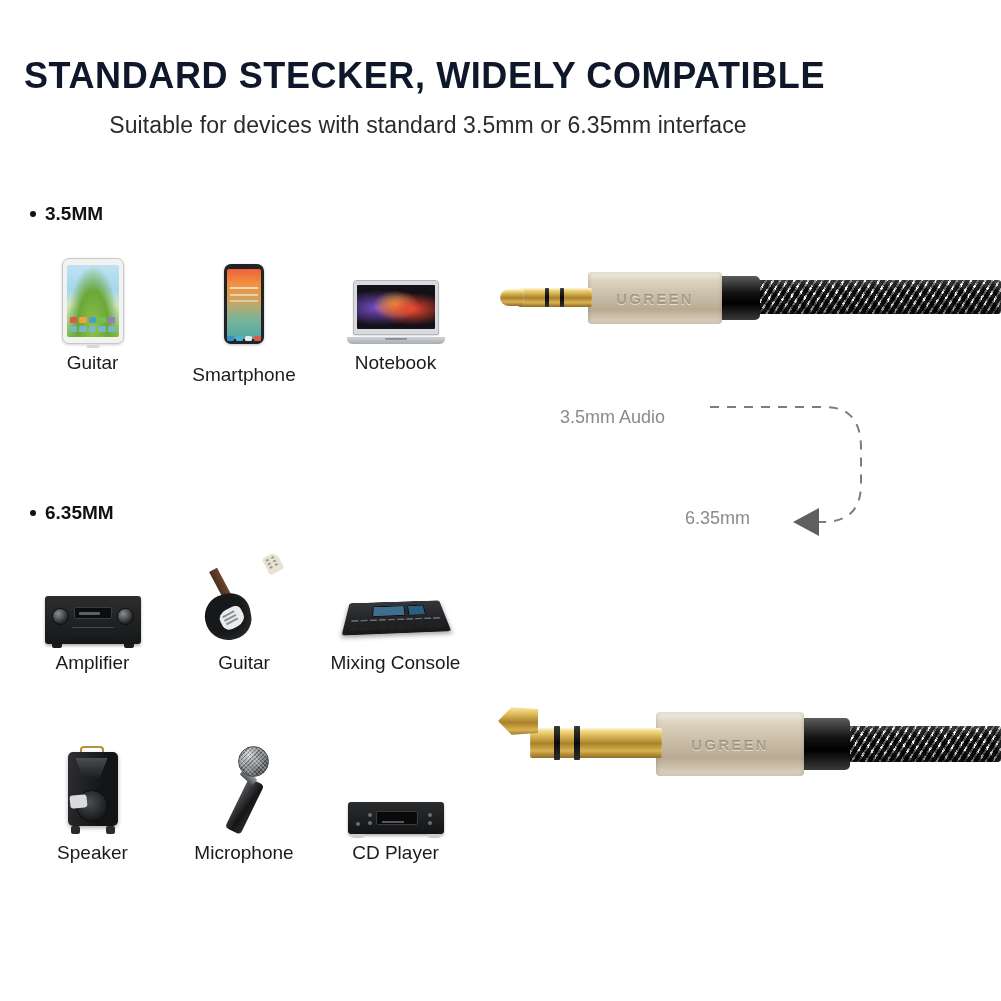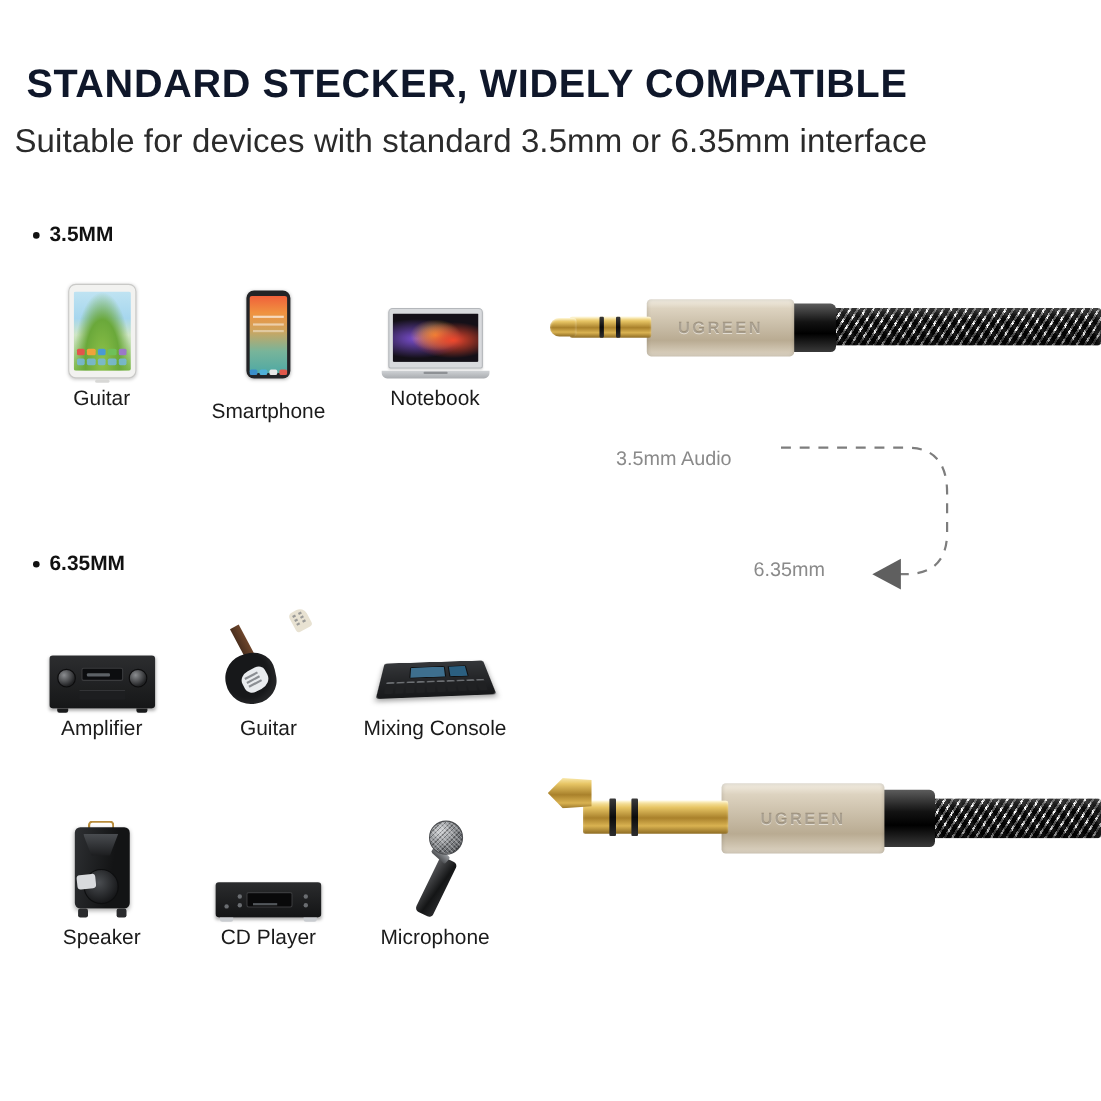--- a/index.html
+++ b/index.html
@@ -17,21 +17,21 @@
   .title {
     position:absolute; left:0; top:55px; width:849px;
     text-align:center;
     font-size:36px; font-weight:bold; letter-spacing:.6px;
     color:#0f172a;
     font-family:"Liberation Sans", sans-serif;
   }
   .subtitle {
     position:absolute; left:0; top:112px; width:856px;
     text-align:center;
-    font-size:30px; font-weight:normal; color:#2b2b2b;
+    font-size:23px; font-weight:normal; color:#2b2b2b;
     letter-spacing:.1px;
   }
 
   
   .section-label {
     position:absolute;
     font-size:19px; font-weight:bold; color:#111;
     display:flex; align-items:center; gap:9px;
   }
   .section-label .dot {
@@ -381,43 +381,43 @@
           <div class="woof"></div>
           <div class="badge"></div>
           <div class="whl l"></div>
             <div class="whl r"></div>
         </div>
       </div>
       <div class="devlabel">Speaker</div>
     </div>
     <div class="devcell">
       <div class="devart">
+        <div class="art-mic">
+          <div class="stem"></div>
+          <div class="band"></div>
+          <div class="ball"></div>
+        </div>
+      </div>
+      <div class="devlabel">Microphone</div>
+    </div>
+    <div class="devcell">
+      <div class="devart">
         <div class="art-cd">
           <div class="tray"></div>
           <span class="btn b1"></span>
             <span class="btn b2"></span>
             <span class="btn b3"></span>
           <span class="btn b4"></span>
             <span class="btn b5"></span>
           <div class="ft l"></div>
             <div class="ft r"></div>
         </div>
       </div>
       <div class="devlabel">CD Player</div>
     </div>
-    <div class="devcell">
-      <div class="devart">
-        <div class="art-mic">
-          <div class="stem"></div>
-          <div class="band"></div>
-          <div class="ball"></div>
-        </div>
-      </div>
-      <div class="devlabel">Microphone</div>
-    </div>
   </div>
 
   <div class="cable" id="cable-35">
     <div class="braid" id="c35-braid"></div>
     <div class="collar" id="c35-collar"></div>
     <div class="barrel" id="c35-barrel">
       <span class="brand">UGREEN</span>
     </div>
     <div class="gold" id="c35-shaft"></div>
     <div class="ring" id="c35-r1"></div>

